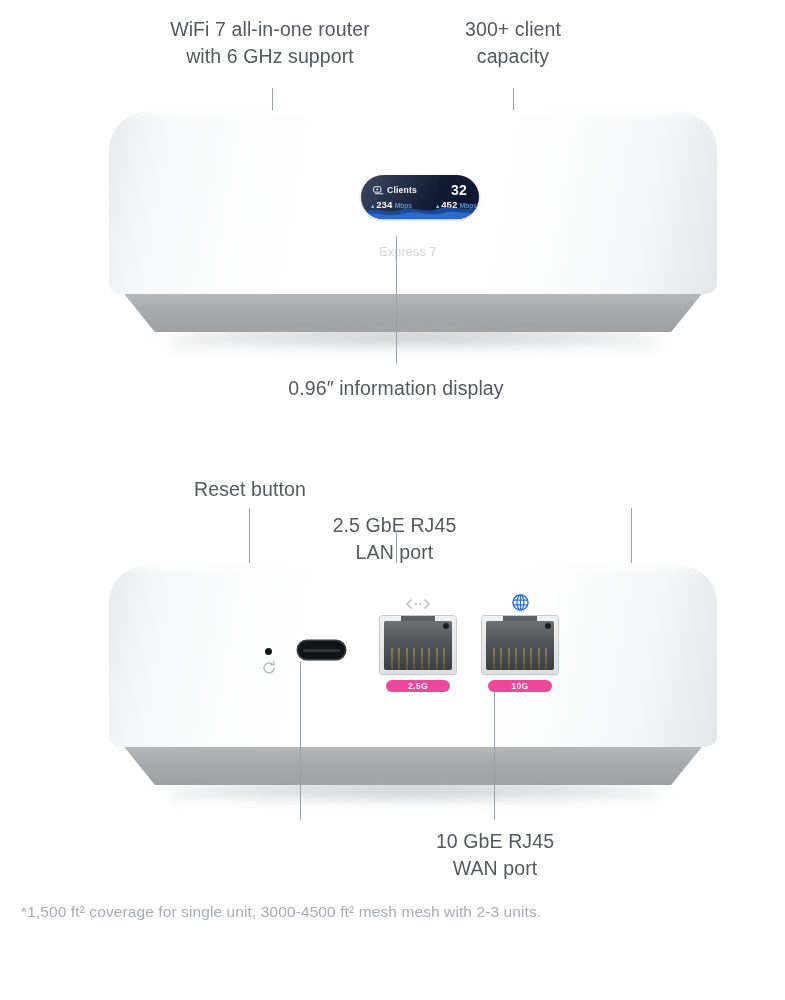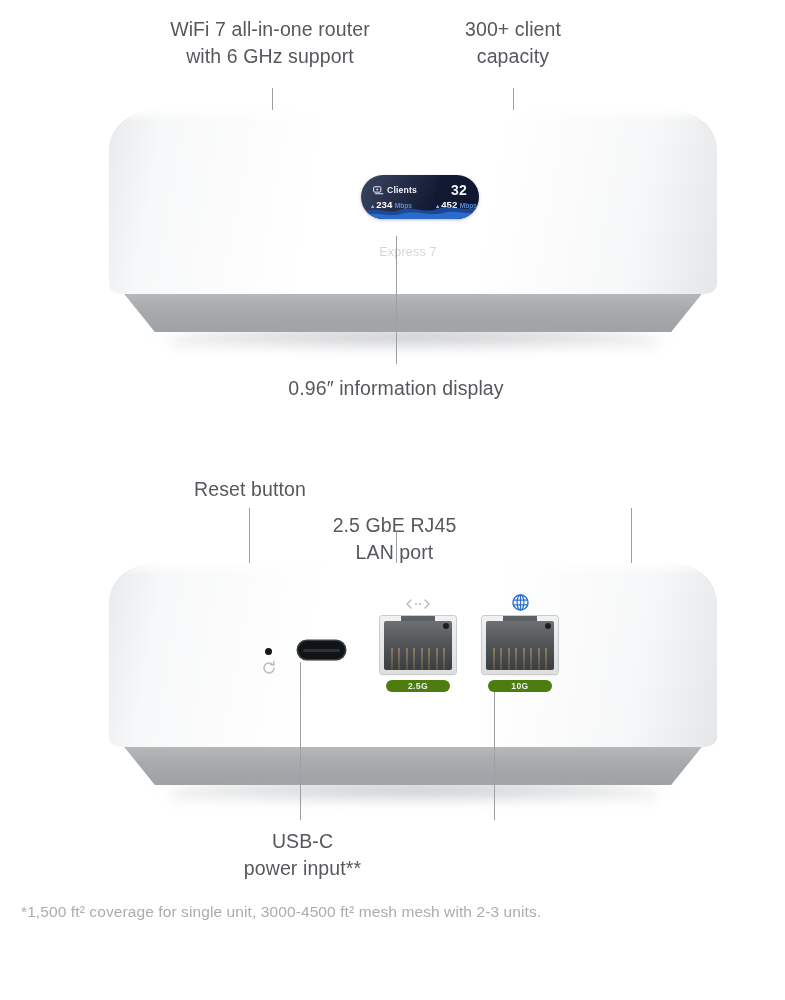--- a/index.html
+++ b/index.html
@@ -161,21 +161,21 @@
   .rj45 .pins{
     position:absolute;left:14%;right:14%;bottom:4px;height:38%;
     display:flex;justify-content:space-between;
   }
   .rj45 .pins i{
     display:block;width:2px;height:100%;
     background:linear-gradient(180deg,#8c7f5e,#5c523b);
   }
   .portlabel{
     position:absolute;
-    background:#4d7c0f;
+    background:#ec4899;
     border-radius:999px;
     color:#eceef0;
     font-size:8.6px;
     font-weight:bold;
     letter-spacing:.4px;
     text-align:center;
     line-height:12px;
   }
   .porticon{position:absolute;text-align:center;}
 
@@ -319,20 +319,20 @@
           <i></i>
           <i></i>
           <i></i>
           <i></i>
       </div>
     </div>
     <div class="portlabel" style="left:467px;top:680px;width:64px;height:12px;">10G</div>
   </div>
 
   <div class="leader" style="left:300px;top:662px;height:158px;"></div>
-  <div class="callout" style="left:215px;top:828px;width:175px;">USB-C
-power input**</div>
 
   <div class="leader" style="left:494px;top:692px;height:128px;"></div>
+  <div class="callout" style="left:410px;top:828px;width:170px;">10 GbE RJ45
+WAN port</div>
 
   <div class="footnote" style="top:903px;">*1,500 ft² coverage for single unit, 3000-4500 ft² mesh mesh with 2-3 units.</div>
 
 </div>
 
 </body></html>

